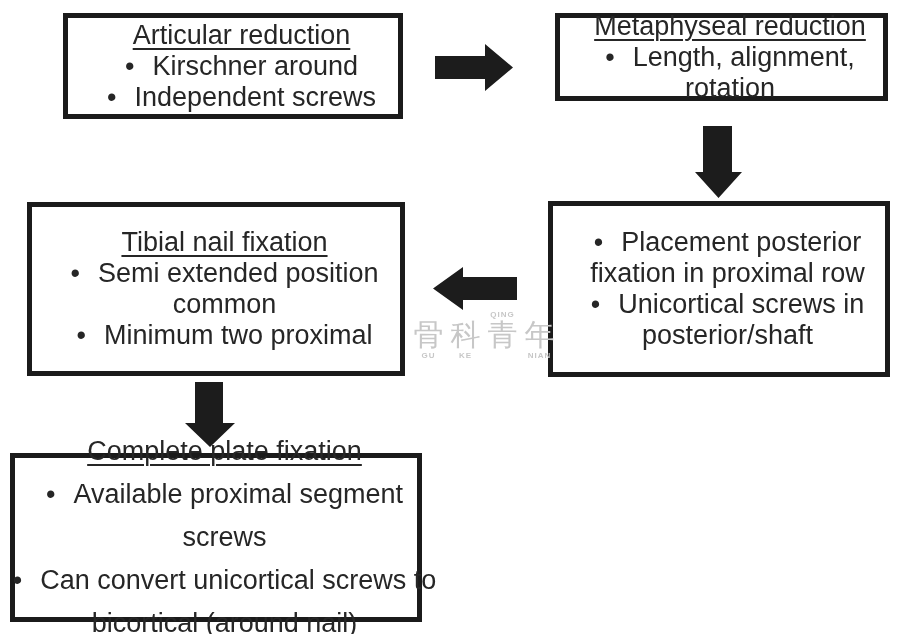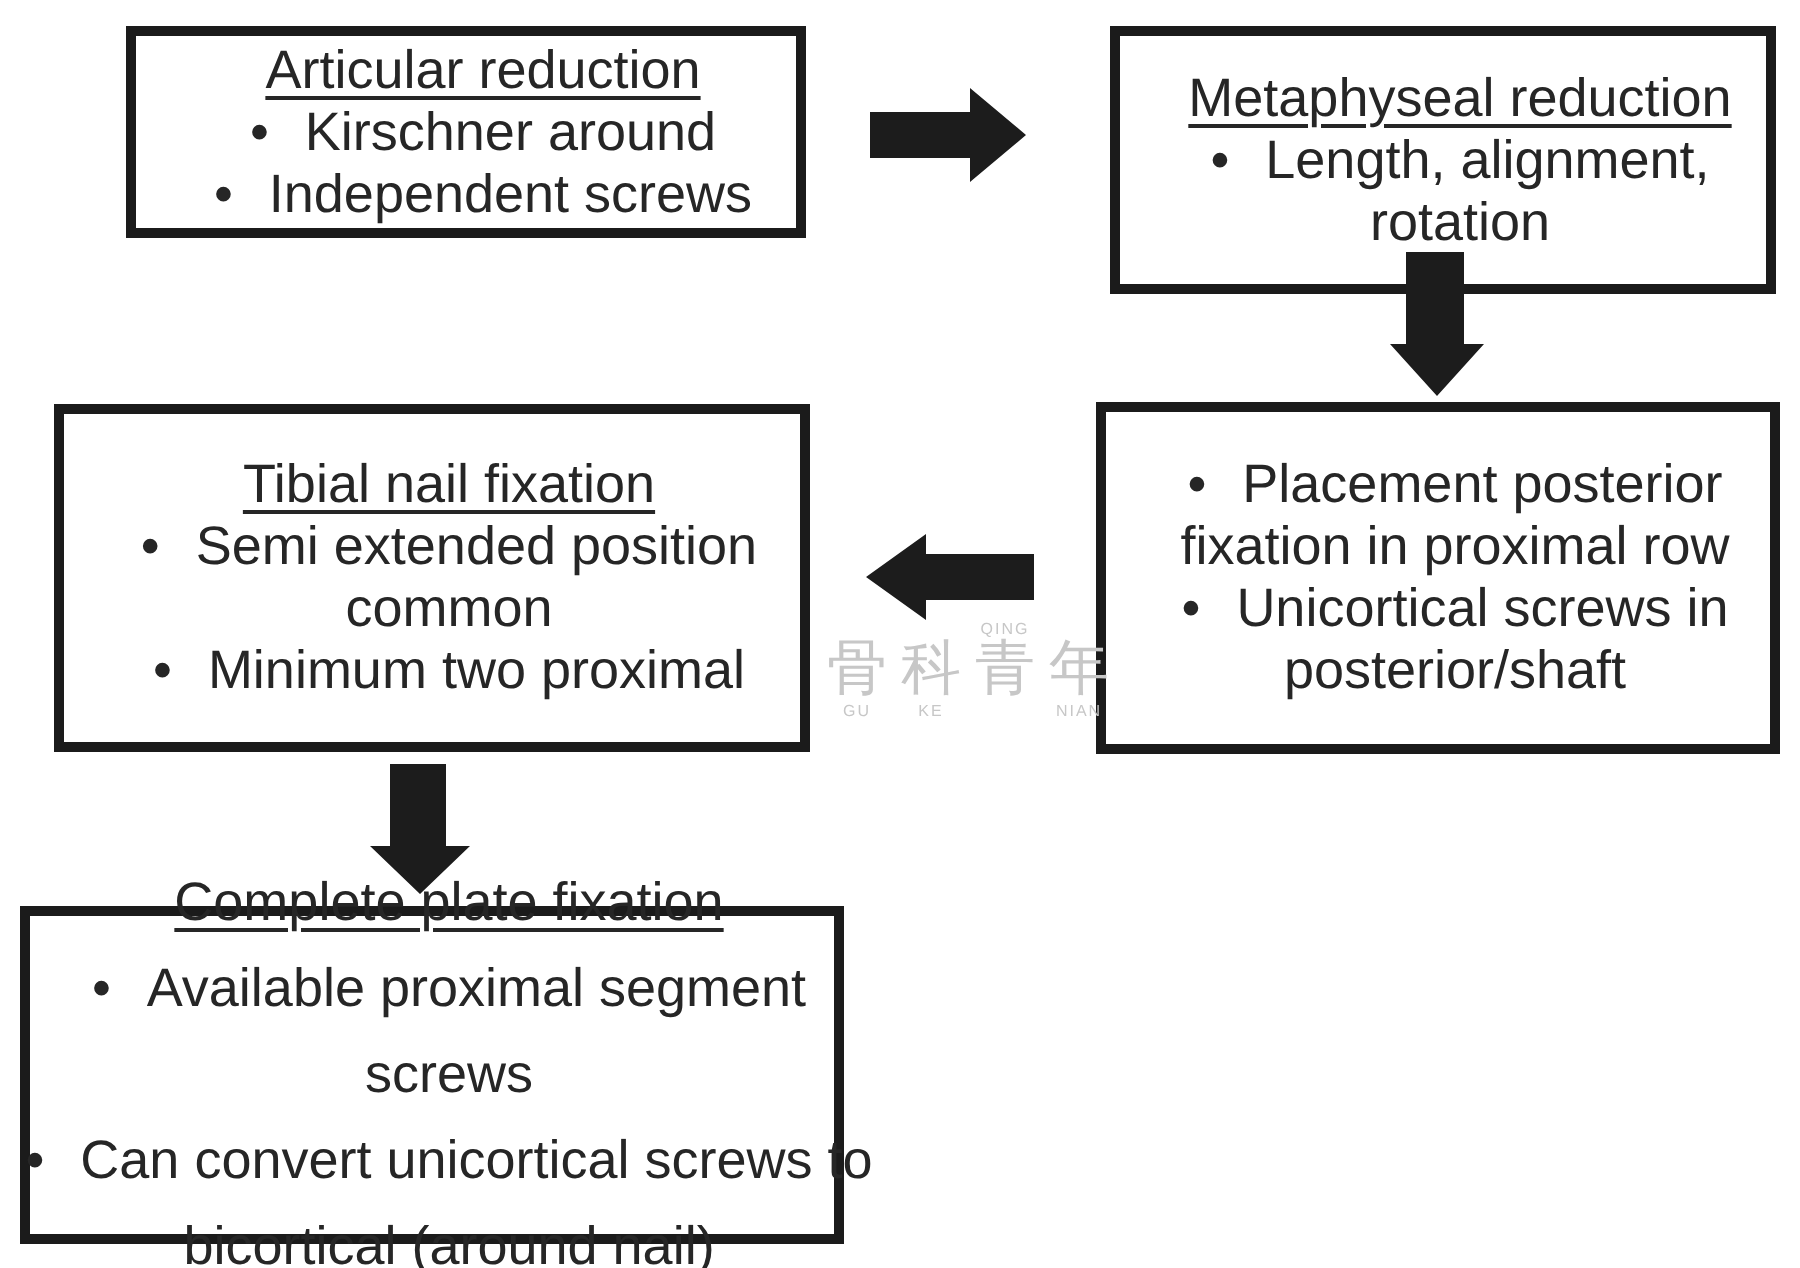--- a/index.html
+++ b/index.html
@@ -49,27 +49,27 @@
   }
   .wm-char{
     position:relative;
     font-size:30px;line-height:46px;
     width:33px;text-align:center;
     font-weight:400;
   }
   .wm-pinyin{
     position:absolute;left:0;width:100%;
     font-size:8px;line-height:8px;
-    letter-spacing:1px;text-align:center;
+    letter-spacing:1px;text-align:center;font-weight:bold;
   }
   .wm-pinyin.below{bottom:-2px;}
   .wm-pinyin.above{top:-1px;}
   
   #box-0{left:63px;top:13px;width:340px;height:106px;}
-  #box-1{left:555px;top:13px;width:333px;height:134px;}
+  #box-1{left:555px;top:13px;width:333px;height:88px;}
   #box-2{left:548px;top:201px;width:342px;height:176px;}
   #box-3{left:27px;top:202px;width:378px;height:174px;}
   #box-4{left:10px;top:453px;width:412px;height:169px;gap:12px;}
   #arrow-0{left:435px;top:44px;}
   #arrow-1{left:695px;top:126px;}
   #arrow-2{left:433px;top:267px;}
   #arrow-3{left:185px;top:382px;}
 </style>
 </head>
 <body>

